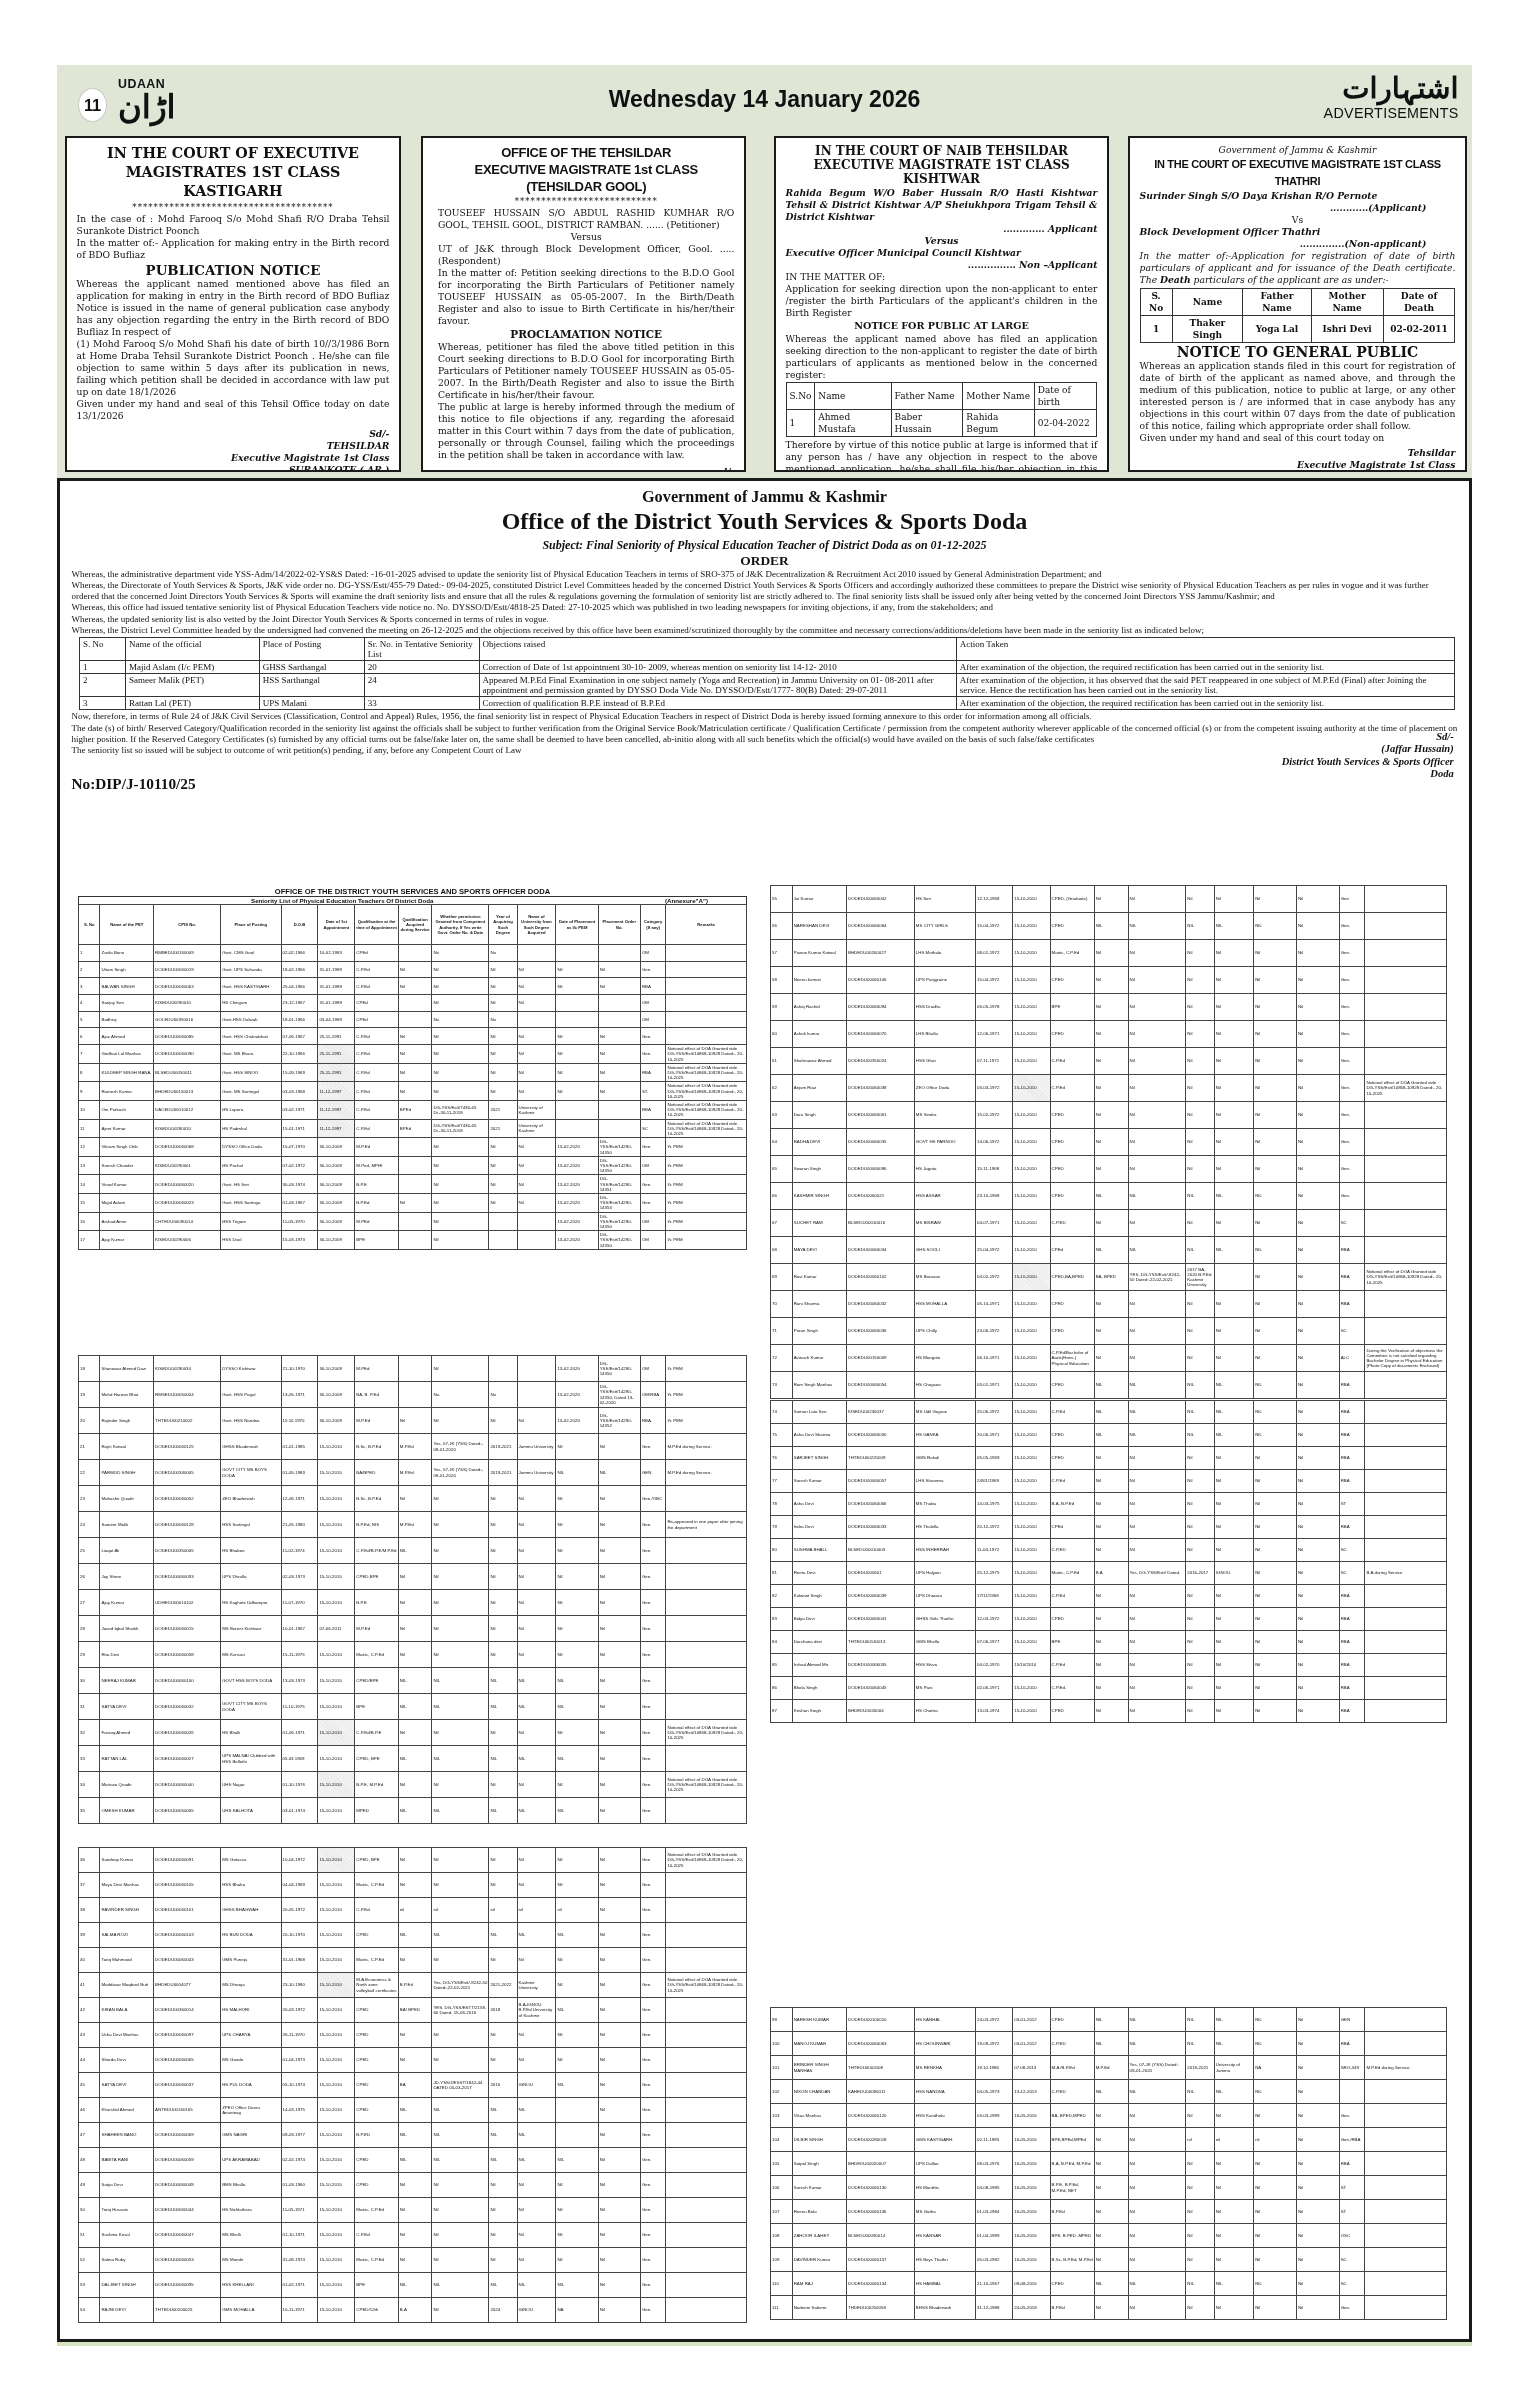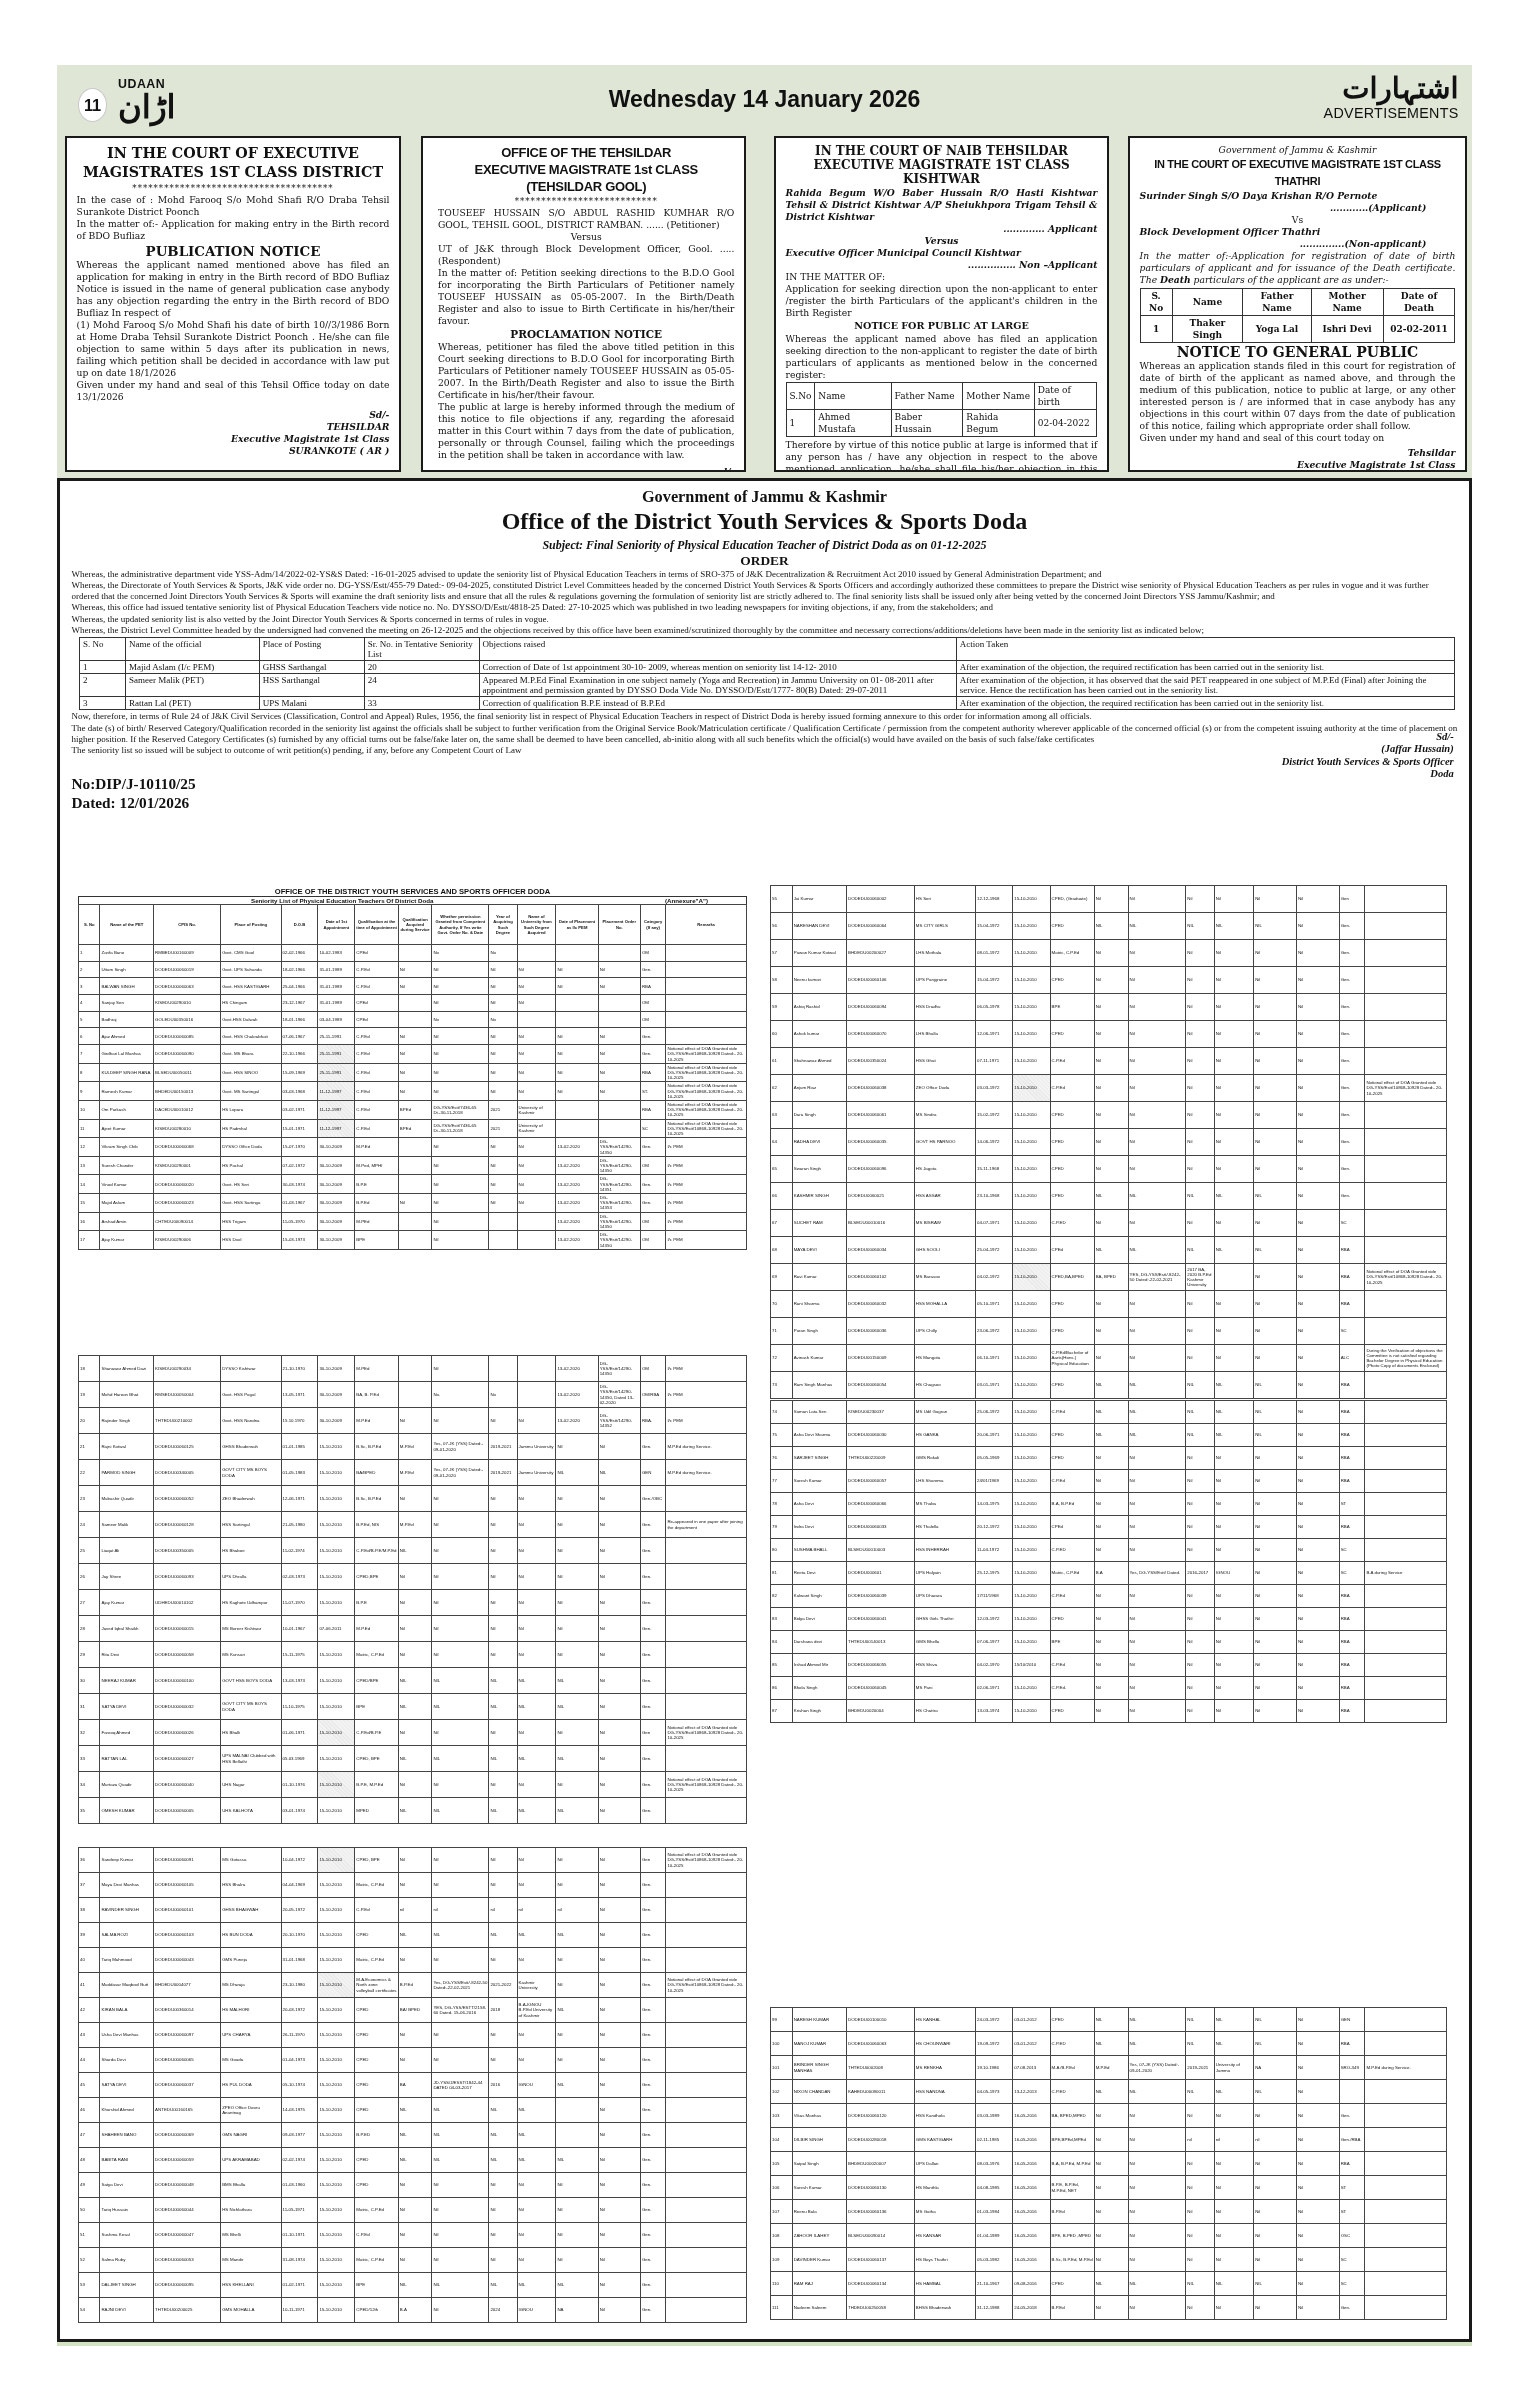--- a/index.html
+++ b/index.html
@@ -76,21 +76,21 @@
   </div>
   <div class="masthead-date">Wednesday 14 January 2026</div>
   <div class="section-label">
     <div class="section-urdu">اشتہارات</div>
     <div class="section-latin">ADVERTISEMENTS</div>
   </div>
 </header>
 
 <article class="notice" style="left:65px; width:336px;">
   <div class="n-title">IN THE COURT OF EXECUTIVE</div>
-  <div class="n-title">MAGISTRATES 1ST CLASS DISTRICT</div>
+  <div class="n-title">MAGISTRATES 1ST CLASS KASTIGARH</div>
   <div class="n-stars">**************************************</div>
   <p>In the case of : Mohd Farooq S/o Mohd Shafi R/O Draba Tehsil Surankote District Poonch</p>
   <p>In the matter of:- Application for making entry in the Birth record of BDO Bufliaz</p>
   <div class="n-heading" style="font-size:13.4px;">PUBLICATION NOTICE</div>
   <p>Whereas the applicant named mentioned above has filed an application for making in entry in the Birth record of BDO Bufliaz Notice is issued in the name of general publication case anybody has any objection regarding the entry in the Birth record of BDO Bufliaz In respect of</p>
   <p>(1) Mohd Farooq S/o Mohd Shafi his date of birth 10//3/1986 Born at Home Draba Tehsil Surankote District Poonch . He/she can file objection to same within 5 days after its publication in news, failing which petition shall be decided in accordance with law put up on date 18/1/2026</p>
   <p>Given under my hand and seal of this Tehsil Office today on date 13/1/2026</p>
   <div style="margin-top:5.7px;">
     <div class="n-sign">Sd/-</div>
     <div class="n-sign">TEHSILDAR</div>
@@ -238,21 +238,20 @@
         </tr>
       </tbody>
   </table>
   <div id="closing-paras">
       <p class="o-para">Now, therefore, in terms of Rule 24 of J&amp;K Civil Services (Classification, Control and Appeal) Rules, 1956, the final seniority list in respect of Physical Education Teachers in respect of District Doda is hereby issued forming annexure to this order for information among all officials.</p>
       <p class="o-para">The date (s) of birth/ Reserved Category/Qualification recorded in the seniority list against the officials shall be subject to further verification from the Original Service Book/Matriculation certificate / Qualification Certificate / permission from the competent authority wherever applicable of the concerned official (s) or from the competent issuing authority at the time of placement on higher position. If the Reserved Category Certificates (s) furnished by any official turns out be false/fake later on, the same shall be deemed to have been cancelled, ab-initio along with all such benefits which the official(s) would have availed on the basis of such false/fake certificates</p>
       <p class="o-para">The seniority list so issued will be subject to outcome of writ petition(s) pending, if any, before any Competent Court of Law</p>
     </div>
   <div class="o-ref">
     <div>No:DIP/J-10110/25</div>
-    <div>Dated: 12/01/2026</div>
   </div>
   <div class="o-sign">
     <div>Sd/-</div>
     <div>(Jaffar Hussain)</div>
     <div>District Youth Services &amp; Sports Officer</div>
     <div>Doda</div>
   </div>
 </section>
 
 <div class="ann" style="left:78px; top:887px; width:669px;">

